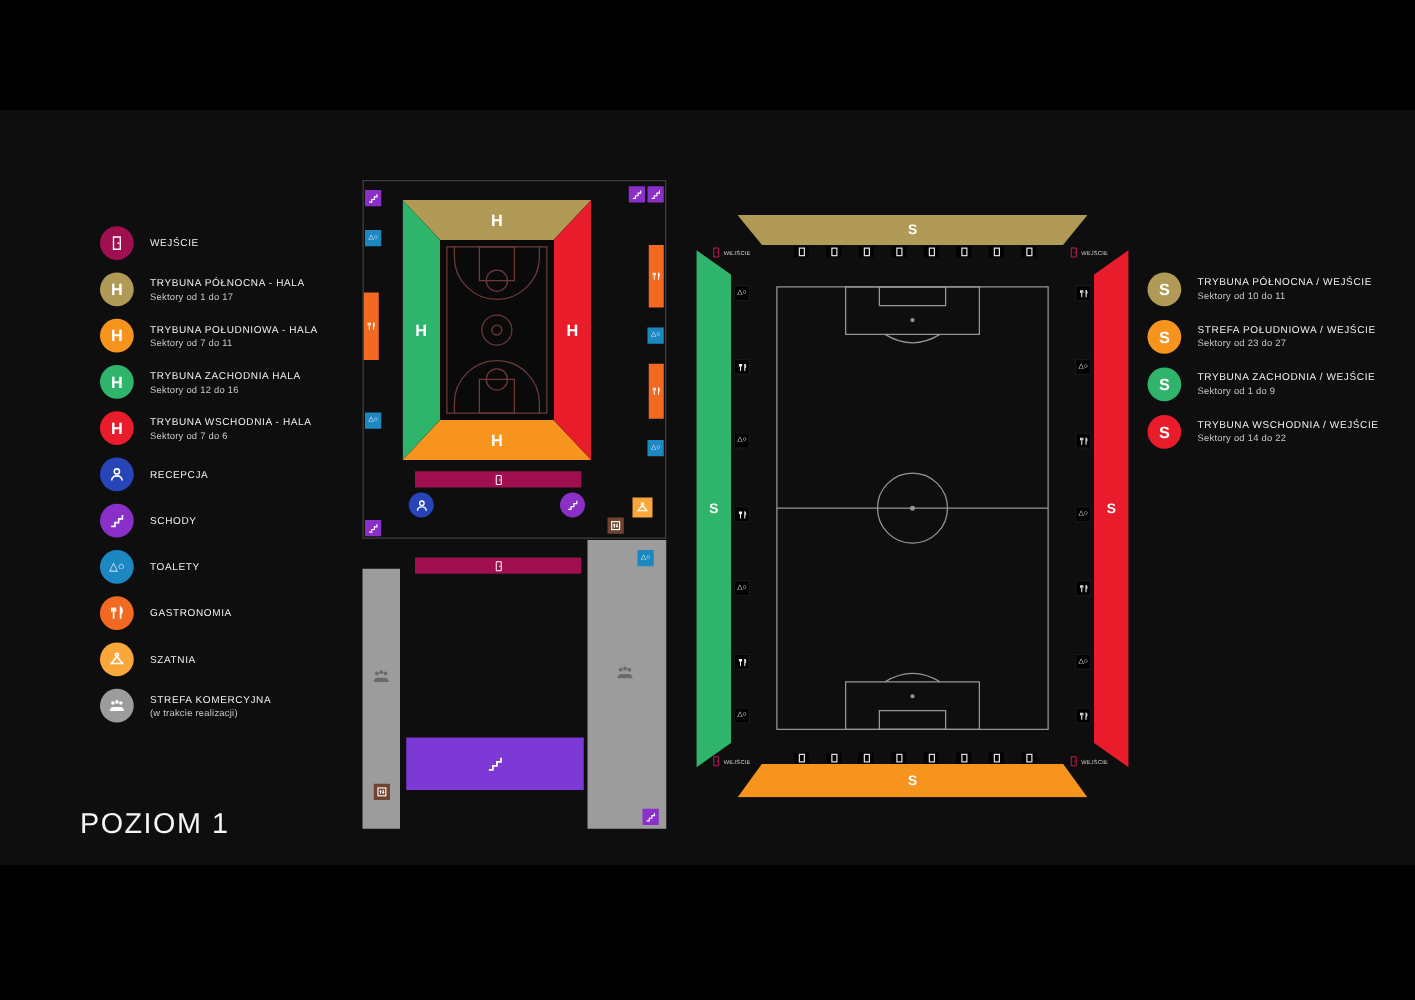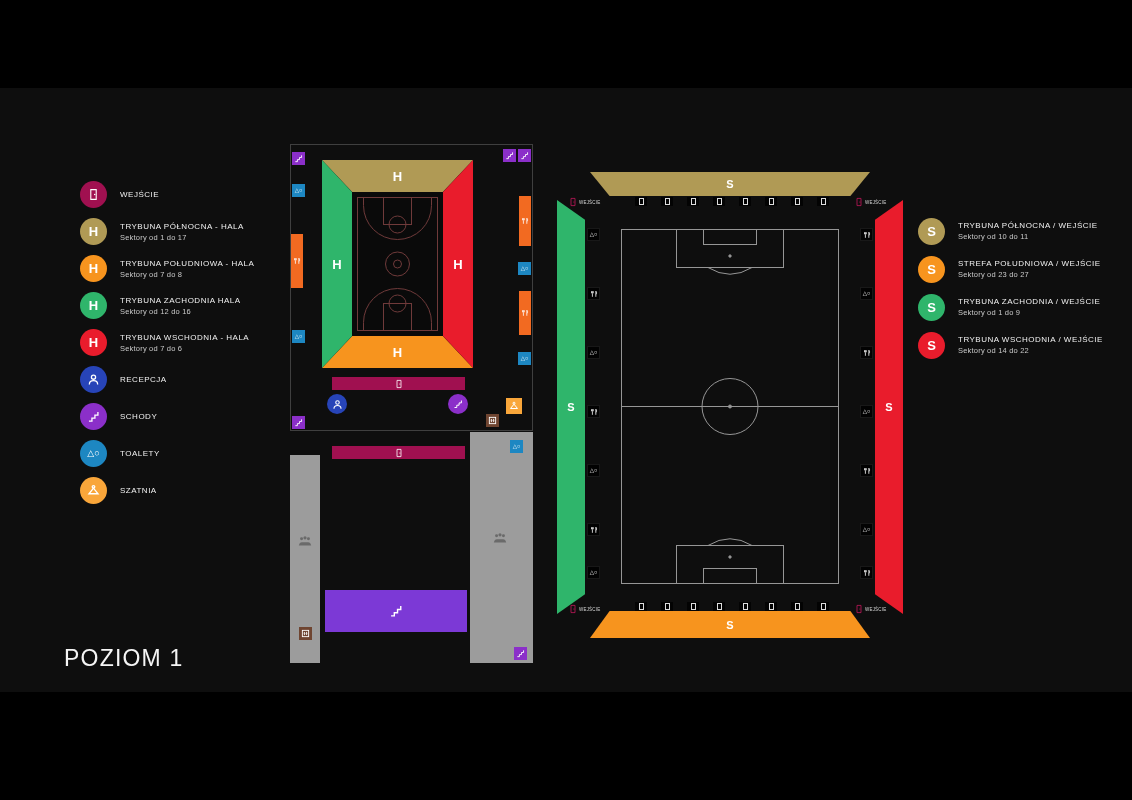--- a/index.html
+++ b/index.html
@@ -62,21 +62,21 @@
         <div class="lsub">Sektory od 1 do 17</div>
       </div>
     </div>
 
     <div class="lrow">
       <div class="lbadge" style="background: rgb(247, 148, 30);">
         <span class="bletter">H</span>
       </div>
       <div class="ltext">
         <div class="llabel">TRYBUNA POŁUDNIOWA - HALA</div>
-        <div class="lsub">Sektory od 7 do 8</div>
+        <div class="lsub">Sektory od 7 do 11</div>
       </div>
     </div>
 
     <div class="lrow">
       <div class="lbadge" style="background: rgb(47, 181, 107);">
         <span class="bletter">H</span>
       </div>
       <div class="ltext">
         <div class="llabel">TRYBUNA ZACHODNIA HALA</div>
         <div class="lsub">Sektory od 12 do 16</div>
@@ -118,34 +118,58 @@
 
     <div class="lrow">
       <div class="lbadge" style="background: rgb(29, 135, 194);">
         <span class="tgl-lg">△○</span>
       </div>
       <div class="ltext">
         <div class="llabel">TOALETY</div>
       </div>
     </div>
 
+    <div class="lrow">
+      <div class="lbadge" style="background: rgb(242, 106, 33);">
+        <svg class="ic" width="13" height="13" viewBox="0 0 10 10">
+            <path d="M3 1.5v2.6M1.9 1.5v2.6M4.1 1.5v2.6M3 4.1v4.4M7.3 8.5V1.5c1 .9 1.3 2.7.4 3.9"></path>
+          </svg>
+      </div>
+      <div class="ltext">
+        <div class="llabel">GASTRONOMIA</div>
+      </div>
+    </div>
 
 
     <div class="lrow">
       <div class="lbadge" style="background: rgb(249, 166, 58);">
         <svg class="ic" width="13" height="13" viewBox="0 0 10 10">
             <circle cx="5" cy="2.2" r="1"></circle>
             <path d="M5 3.2 1.5 7.5h7z"></path>
           </svg>
       </div>
       <div class="ltext">
         <div class="llabel">SZATNIA</div>
       </div>
     </div>
 
+    <div class="lrow">
+      <div class="lbadge" style="background: rgb(156, 156, 156);">
+        <svg width="15" height="11" viewBox="0 0 14 10" class="ic">
+            <circle cx="4" cy="3" r="1.3" fill="currentColor" stroke="none"></circle>
+            <circle cx="7" cy="2.2" r="1.4" fill="currentColor" stroke="none"></circle>
+            <circle cx="10" cy="3" r="1.3" fill="currentColor" stroke="none"></circle>
+            <path d="M1.6 9c.3-2 1.4-3 2.6-3h5.6c1.2 0 2.3 1 2.6 3z" fill="currentColor" stroke="none"></path>
+          </svg>
+      </div>
+      <div class="ltext">
+        <div class="llabel">STREFA KOMERCYJNA</div>
+        <div class="lsub">(w trakcie realizacji)</div>
+      </div>
+    </div>
   </div>
 
   <div class="legend" style="left:918px;top:212px">
     <div class="lrow lrow38">
       <div class="lbadge" style="background: rgb(176, 154, 85);">
         <span class="bletter">S</span>
       </div>
       <div class="ltext">
         <div class="llabel">TRYBUNA PÓŁNOCNA / WEJŚCIE</div>
         <div class="lsub">Sektory od 10 do 11</div>

